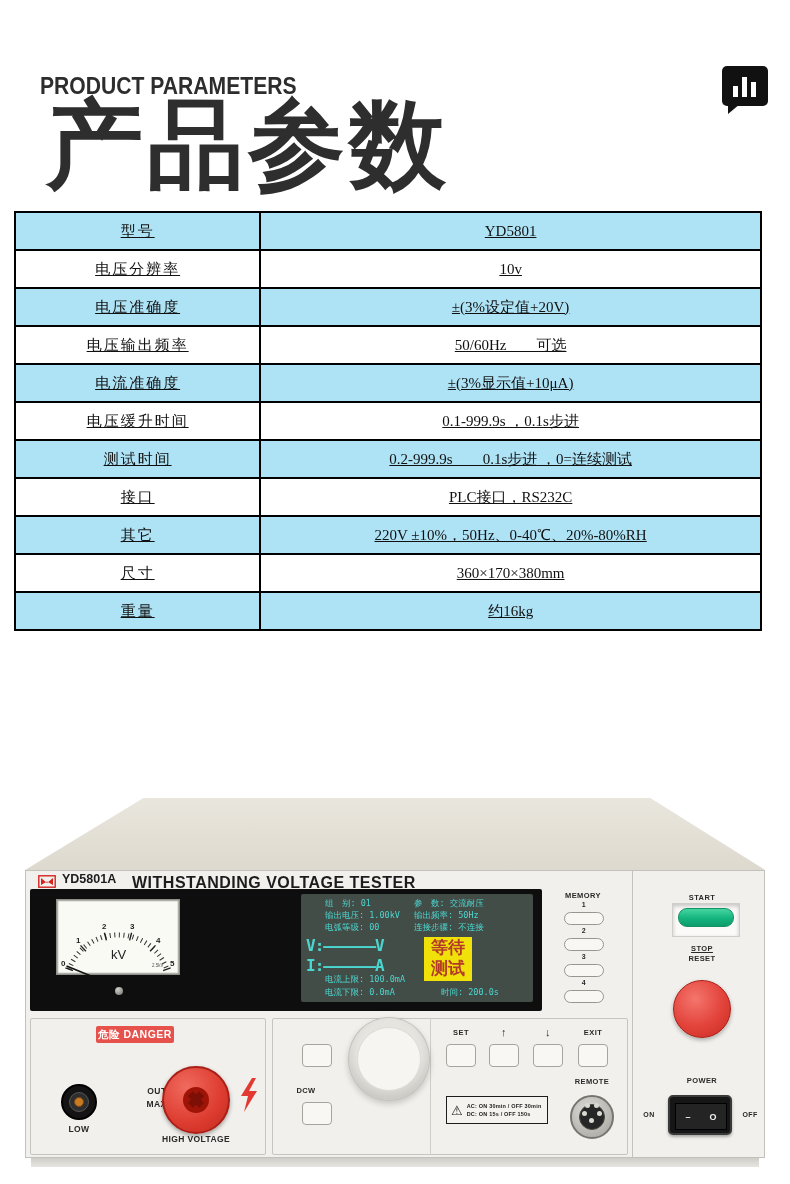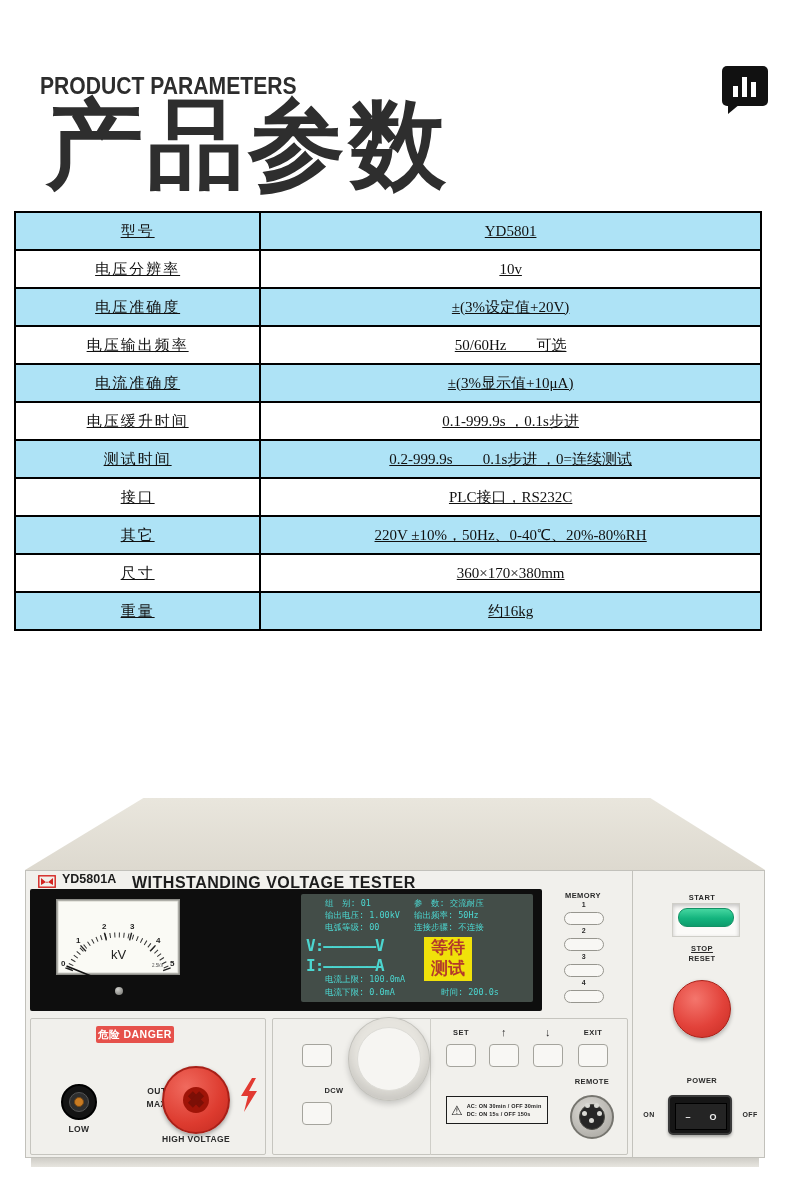--- a/index.html
+++ b/index.html
@@ -235,21 +235,21 @@
   <div class="abs" style="left:240px;top:1078px;">
     <svg width="18" height="36" viewBox="0 0 18 36">
       <polygon points="12,0 1,18 8,18 4,34 17,13 9,13 16,0" fill="#e23a32"></polygon>
     </svg>
   </div>
 
   <div class="abs secbox" style="left:272px;top:1018px;width:356px;height:137px;"></div>
   <div class="abs" style="left:430px;top:1018px;height:137px;border-left:1px solid #cfcec8;"></div>
   <div class="abs lbl" style="left:300px;top:1028px;width:36px;margin-top:16px;">ACW</div>
   <div class="abs key" style="left:302px;top:1044px;"></div>
-  <div class="abs lbl" style="left:316px;top:1086px;width:36px;">DCW</div>
+  <div class="abs lbl" style="left:288px;top:1086px;width:36px;">DCW</div>
   <div class="abs key" style="left:302px;top:1102px;"></div>
   <div class="abs circ" style="left:348px;top:1017px;width:82px;height:84px;background:#e6e4de;border:1px solid #c2c1bb;box-shadow:inset 0 -8px 12px rgba(0,0,0,.12),0 3px 6px rgba(0,0,0,.18);"></div>
   <div class="abs circ" style="left:357px;top:1027px;width:64px;height:64px;background:#f6f5f2;border:1px solid #dddcd7;"></div>
   <div class="abs lbl" style="left:446px;top:1028px;width:30px;">SET</div>
   <div class="abs lbl" style="left:490px;top:1026px;width:28px;font-size:11px;">↑</div>
   <div class="abs lbl" style="left:534px;top:1026px;width:28px;font-size:11px;">↓</div>
   <div class="abs lbl" style="left:576px;top:1028px;width:34px;">EXIT</div>
   <div class="abs key" style="left:446px;top:1044px;"></div>
   <div class="abs key" style="left:489px;top:1044px;"></div>
   <div class="abs key" style="left:533px;top:1044px;"></div>

